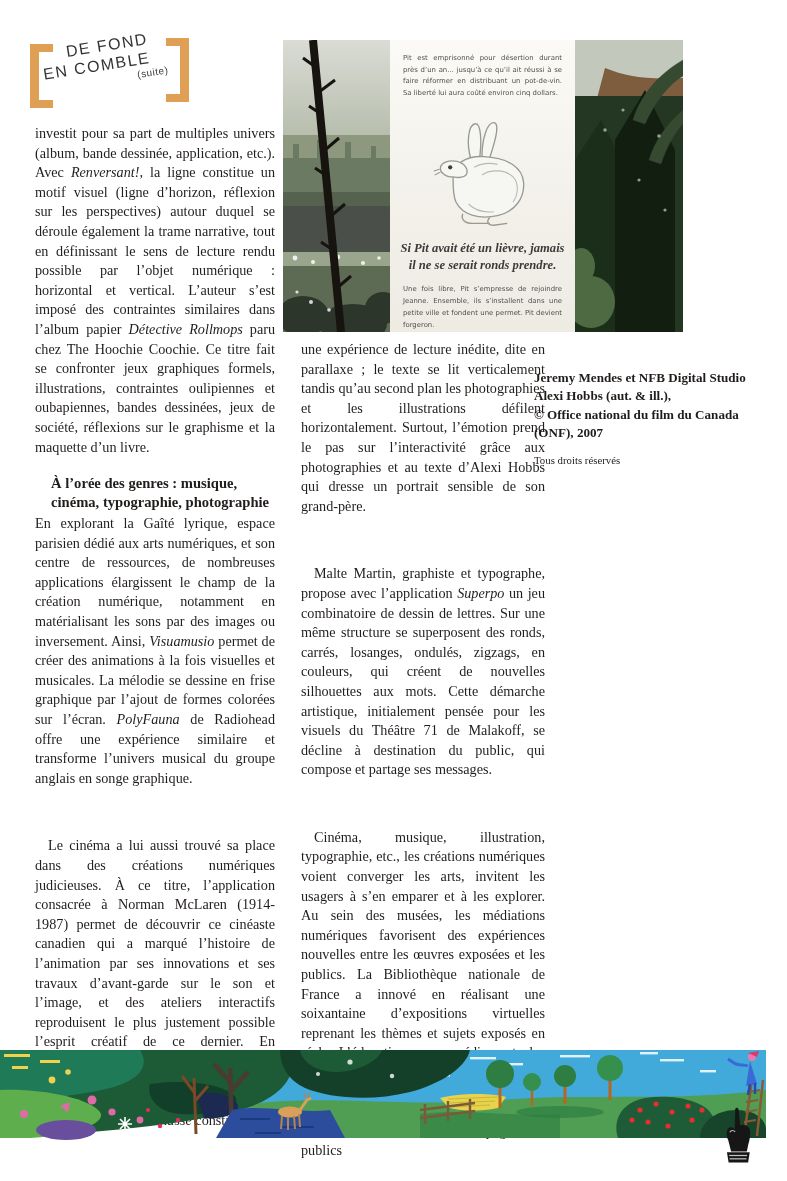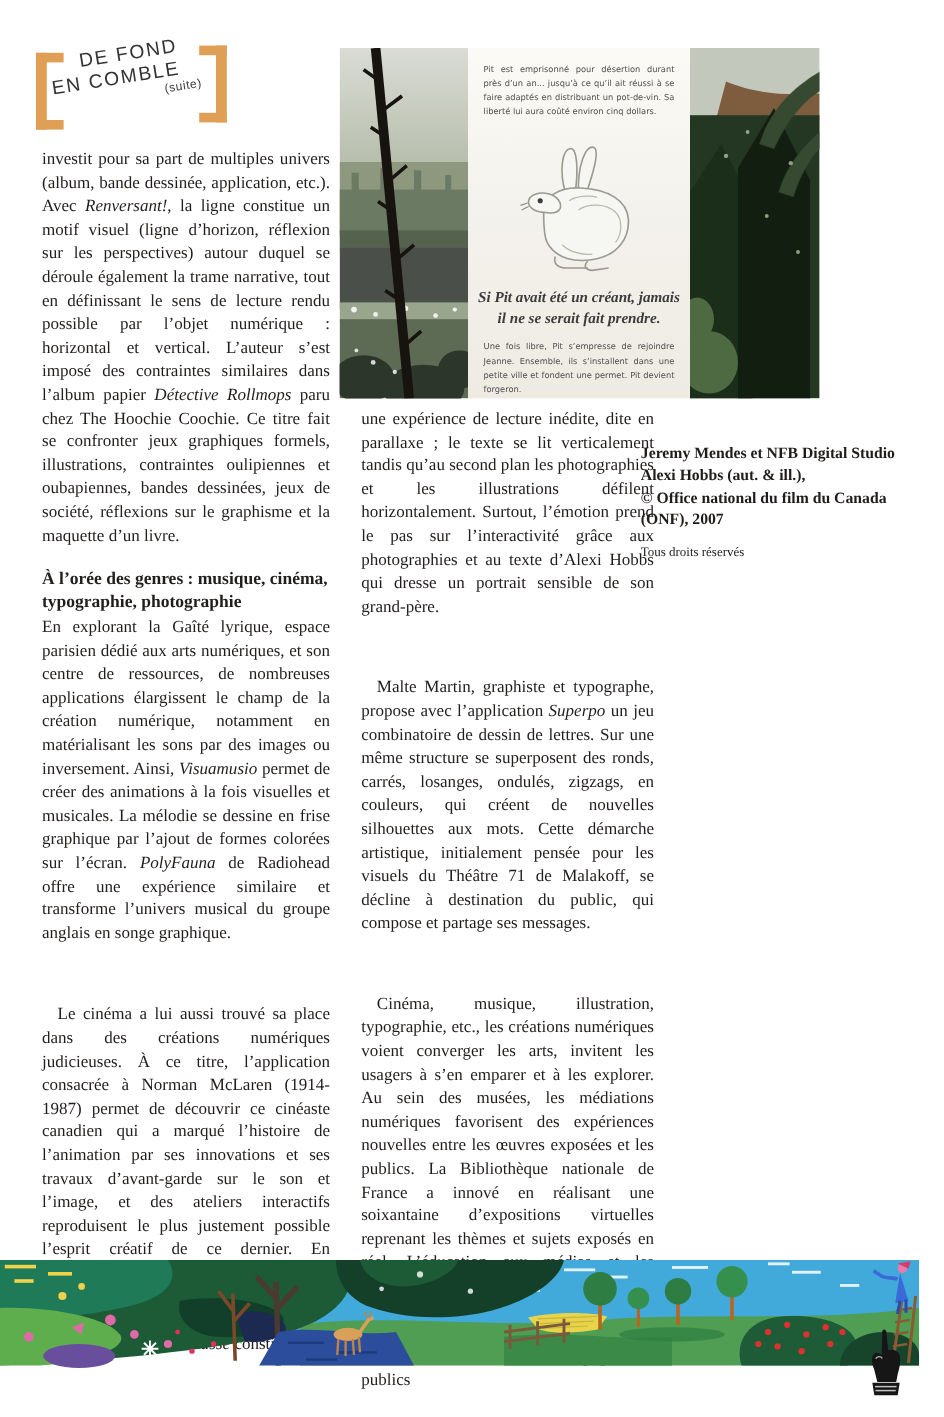--- a/index.html
+++ b/index.html
@@ -14,21 +14,21 @@
              font-family:"Liberation Sans",sans-serif;color:#333;}
   .logo-line{font-size:16px;letter-spacing:1.5px;line-height:19px;white-space:nowrap;}
   .l1{padding-left:26px;}
   .logo-sub{font-size:10px;text-align:right;padding-right:2px;color:#3a3a3a;letter-spacing:0.5px;}
   
   .col{position:absolute;font-size:14.2px;line-height:19.6px;text-align:justify;hyphens:auto;}
   .col1{left:35px;top:124px;width:240px;}
   .col2{left:301px;top:340px;width:244px;}
   .col p{margin:0;}
   .col p.indent{text-indent:13px;margin-top:48px;}
-  h2.section{font-size:14.6px;line-height:19px;margin:17px 0 2px 0;font-weight:bold;text-align:left;}
+  h2.section{font-size:14.6px;line-height:19px;margin:17px 0 2px 16px;font-weight:bold;text-align:left;}
   .i{font-style:italic;}
   
   .figure{position:absolute;left:283px;top:40px;width:400px;height:292px;}
   .photo{position:absolute;top:0;height:292px;}
   .photo-left{left:0;width:107px;}
   .photo-right{left:292px;width:108px;}
   .panel{position:absolute;left:107px;top:0;width:185px;height:292px;
          background:linear-gradient(180deg,#fbfaf6 0%,#f4f2ec 45%,#edebe2 100%);}
   .panel-top-text{position:absolute;left:13px;right:13px;top:13px;
          font-family:"DejaVu Sans",sans-serif;font-size:6.9px;line-height:11.5px;
@@ -116,41 +116,41 @@
           <circle cx="46" cy="270" r="1.8"></circle>
           <circle cx="14" cy="252" r="1.6"></circle>
         </g>
       <g stroke="#17130f" fill="none">
         <path d="M30,0 L58,292" stroke-width="8"></path>
         <path d="M34,28 L20,18 M36,52 L52,40 M38,74 L26,66 M42,110 L56,98 M44,136 L32,128 M48,176 L62,164 M50,210 L38,202 M54,248 L68,236" stroke-width="3"></path>
       </g>
     </svg>
 
     <div class="panel">
-      <div class="panel-top-text">Pit est emprisonné pour désertion durant près d’un an... jusqu’à ce qu’il ait réussi à se faire adaptés en distribuant un pot-de-vin. Sa liberté lui aura coûté environ cinq dollars.</div>
+      <div class="panel-top-text">Pit est emprisonné pour désertion durant près d’un an... jusqu’à ce qu’il ait réussi à se faire réformer en distribuant un pot-de-vin. Sa liberté lui aura coûté environ cinq dollars.</div>
       <svg class="rabbit" viewBox="0 0 120 120">
         <g fill="#f6f6f3" stroke="#9a9a93" stroke-width="1.4">
           <path d="M47,46 C41,26 44,8 51,7 C57,6 58,26 55,46 Z"></path>
           <path d="M58,46 C57,22 64,4 71,6 C77,8 70,30 64,48 Z"></path>
           <path d="M28,64 C27,48 42,40 60,41 C84,42 100,52 101,68 C102,84 92,98 74,102 C56,106 38,102 31,88 C28,82 28,72 28,64 Z"></path>
           <path d="M28,62 C20,62 14,57 15,52 C16,47 24,44 32,46 C40,48 44,54 42,59 C40,63 34,63 28,62 Z"></path>
         </g>
         <g fill="none" stroke="#b9b9b2" stroke-width="1.1">
           <path d="M58,60 C66,54 82,54 90,62 C96,68 96,80 90,88"></path>
           <path d="M44,90 C50,96 60,99 70,98"></path>
           <path d="M50,52 C56,48 66,47 74,49"></path>
         </g>
         <circle cx="25" cy="52" r="2.2" fill="#3c3c38"></circle>
         <path d="M14,54 L8,56 M15,57 L9,60" stroke="#8b8b84" stroke-width="1"></path>
         <g fill="none" stroke="#9a9a93" stroke-width="1.4">
           <path d="M38,100 C36,106 40,110 48,110 L66,110"></path>
           <path d="M66,104 C62,108 64,112 70,112 L84,110"></path>
         </g>
       </svg>
-      <div class="panel-quote">Si Pit avait été un créant, jamais il ne se serait fait prendre.</div>
+      <div class="panel-quote">Si Pit avait été un lièvre, jamais il ne se serait ronds prendre.</div>
       <div class="panel-bottom-text">Une fois libre, Pit s’empresse de rejoindre Jeanne. Ensemble, ils s’installent dans une petite ville et fondent une permet. Pit devient forgeron.</div>
     </div>
 
     <svg class="photo photo-right" viewBox="0 0 108 292" preserveAspectRatio="none">
       <rect width="108" height="60" fill="#c3c8bc"></rect>
       <path d="M30,28 C50,36 70,40 108,38 L108,70 L20,66 Z" fill="#7e5c3e"></path>
       <rect y="56" width="108" height="236" fill="#233722"></rect>
       <g fill="#16271653">
         <path d="M0,292 L0,120 L26,80 L52,130 L52,292 Z" fill="#1b2e1a"></path>
         <path d="M40,292 L40,100 L70,50 L100,110 L100,292 Z" fill="#121f10"></path>

